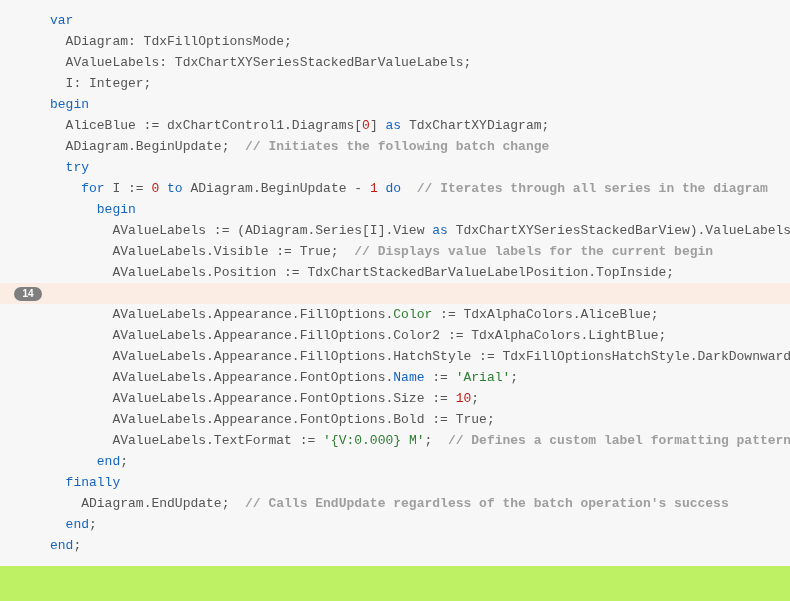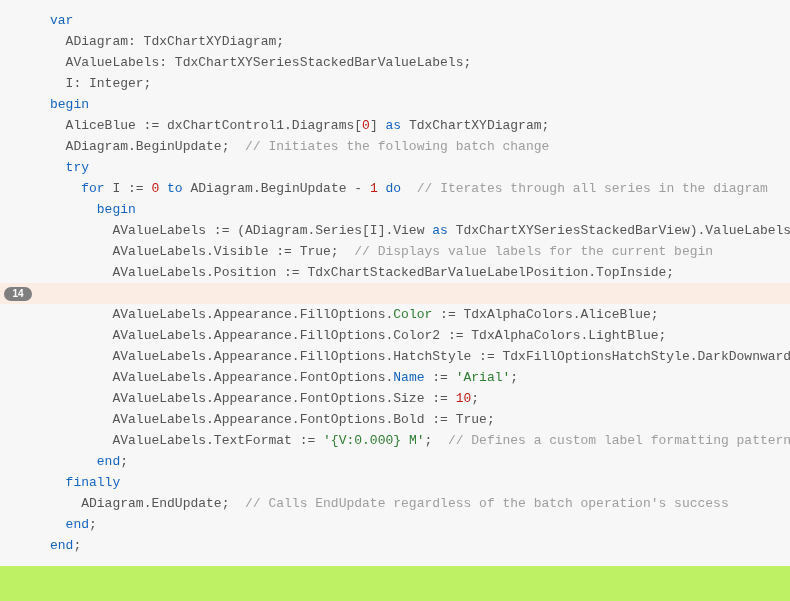--- a/index.html
+++ b/index.html
@@ -28,40 +28,40 @@
     white-space: pre;
     padding-left: 50px;
     position: relative;
     color: #555;
   }
   .line.hl {
     background: #fbede3;
   }
   .gutter-badge {
     position: absolute;
-    left: 4px;
+    left: 14px;
     top: 50%;
     transform: translateY(-50%);
     background: #7f7f7f;
     color: #fff;
     font-size: 10px;
     font-family: Arial, sans-serif;
     font-weight: bold;
     line-height: 14px;
     height: 14px;
     min-width: 20px;
     text-align: center;
     border-radius: 7px;
     padding: 0 4px;
   }
   .kw   { color: #1565c0; }
   .id   { color: #555; }
   .num  { color: #c41a16; }
   .str  { color: #2e7d32; }
-  .cmt  { color: #9e9e9e; }
+  .cmt  { color: #9e9e9e; font-weight: bold; }
   .prop { color: #1565c0; }
   .greenprop { color: #2e7d32; }
   
   .viewport::-webkit-scrollbar {
     height: 14px;
   }
   .viewport::-webkit-scrollbar-track {
     background: #ededed;
   }
   .viewport::-webkit-scrollbar-thumb {
@@ -73,21 +73,21 @@
     height: 14px;
     display: block;
   }
 </style>
 </head>
 <body>
 
 <div class="viewport">
   <div class="code-block" id="code">
       <div class="line"><span class="kw">var</span></div>
-      <div class="line">  <span class="id">ADiagram: TdxChartXYDiagram;</span></div>
+      <div class="line">  <span class="id">ADiagram: TdxFillOptionsMode;</span></div>
       <div class="line">  <span class="id">AValueLabels: TdxChartXYSeriesStackedBarValueLabels;</span></div>
       <div class="line">  <span class="id">I: Integer;</span></div>
       <div class="line"><span class="kw">begin</span></div>
       <div class="line">  <span class="id">AliceBlue := dxChartControl1.Diagrams[</span><span class="num">0</span><span class="id">] </span><span class="kw">as</span><span class="id"> TdxChartXYDiagram;</span></div>
       <div class="line">  <span class="id">ADiagram.BeginUpdate;  </span><span class="cmt">// Initiates the following batch change</span></div>
       <div class="line">  <span class="kw">try</span></div>
       <div class="line">    <span class="kw">for</span><span class="id"> I := </span><span class="num">0</span><span class="id"> </span><span class="kw">to</span><span class="id"> ADiagram.BeginUpdate - </span><span class="num">1</span><span class="id"> </span><span class="kw">do</span><span class="id">  </span><span class="cmt">// Iterates through all series in the diagram</span></div>
       <div class="line">      <span class="kw">begin</span></div>
       <div class="line">        <span class="id">AValueLabels := (ADiagram.Series[I].View </span><span class="kw">as</span><span class="id"> TdxChartXYSeriesStackedBarView).ValueLabels;</span></div>
       <div class="line">        <span class="id">AValueLabels.Visible := True;  </span><span class="cmt">// Displays value labels for the current begin</span></div>

